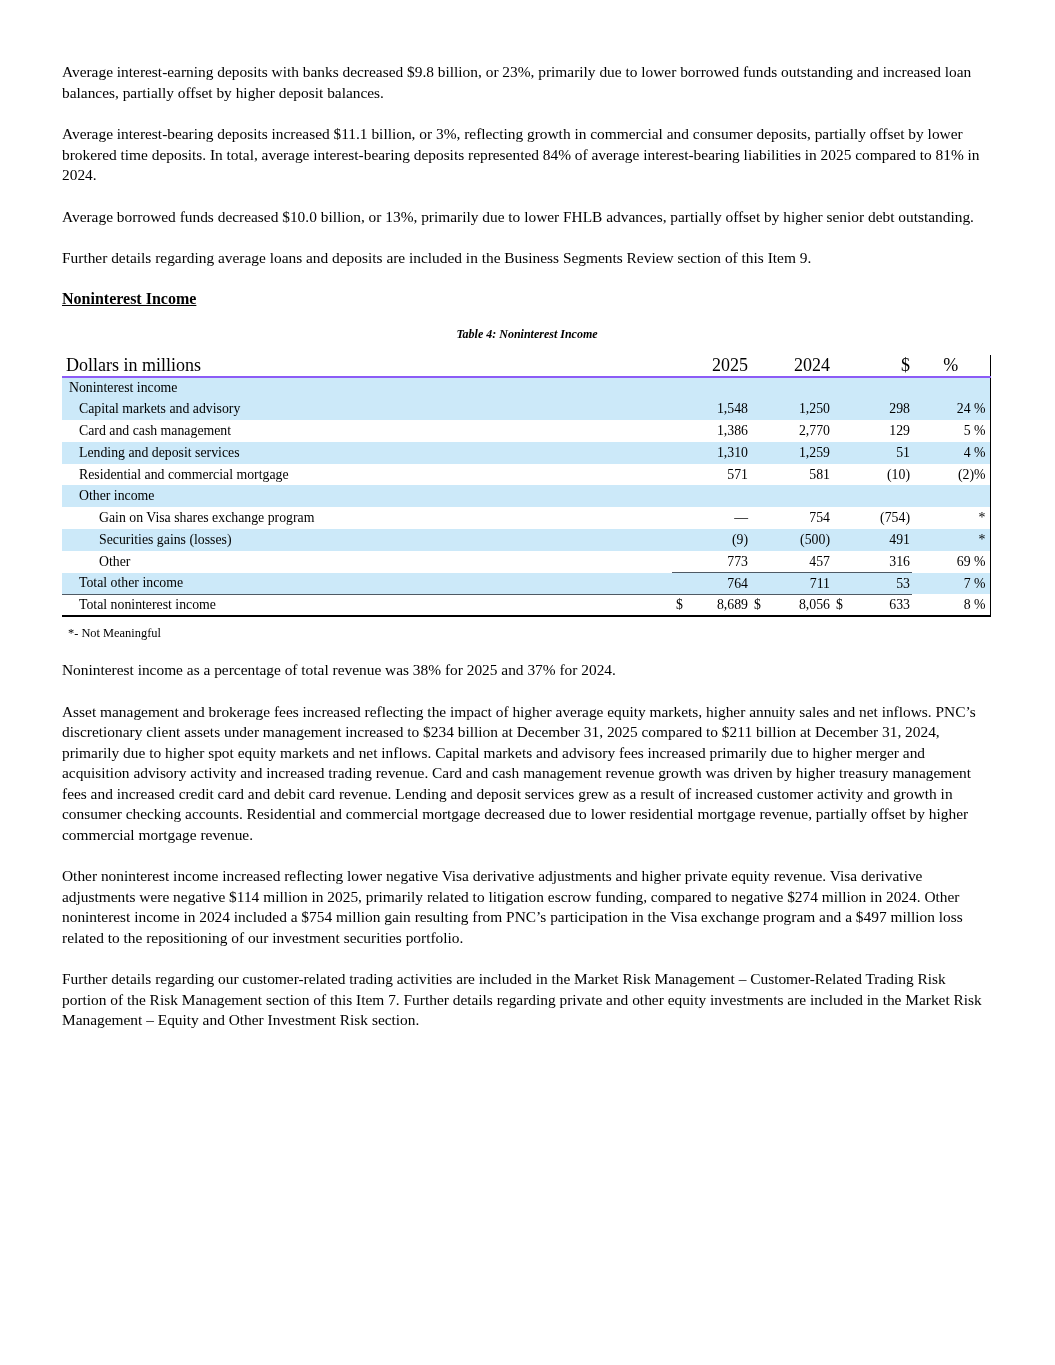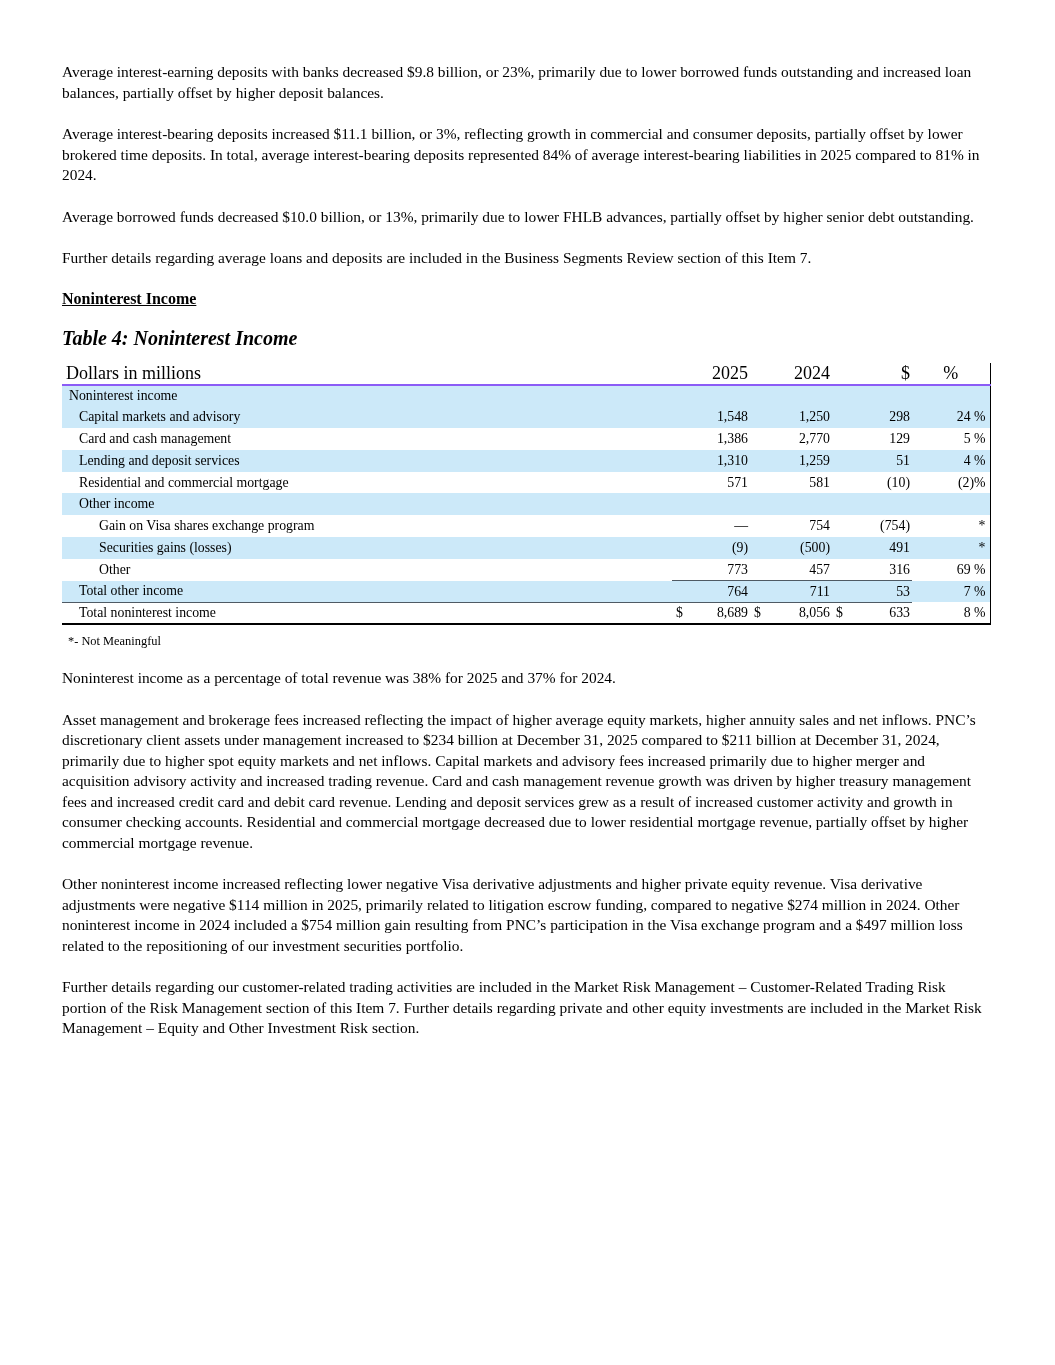--- a/index.html
+++ b/index.html
@@ -18,24 +18,25 @@
     margin-bottom: 21px;
     text-align: left;
   }
   .section-heading {
     font-size: 16px;
     font-weight: bold;
     text-decoration: underline;
     margin: 6px 0 0 0;
   }
   .table-title {
-    font-size: 20px;
+    font-size: 12px;
     font-weight: bold;
     font-style: italic;
     margin: 19px 0 0 0;
+    text-align: center;
   }
   table.fin {
     margin-top: 13px;
     width: 928px;
     border-collapse: collapse;
     table-layout: fixed;
     border-right: 1.5px solid #000;
     border-bottom: 2.5px solid #000;
   }
   table.fin td {
@@ -77,21 +78,21 @@
   .page-footer .form-name { font-style: italic; }
 </style>
 </head>
 <body>
 
 <div class="content">
 
   <p class="para">Average interest-earning deposits with banks decreased $9.8 billion, or 23%, primarily due to lower borrowed funds outstanding and increased loan balances, partially offset by higher deposit balances.</p>
   <p class="para">Average interest-bearing deposits increased $11.1 billion, or 3%, reflecting growth in commercial and consumer deposits, partially offset by lower brokered time deposits. In total, average interest-bearing deposits represented 84% of average interest-bearing liabilities in 2025 compared to 81% in 2024.</p>
   <p class="para">Average borrowed funds decreased $10.0 billion, or 13%, primarily due to lower FHLB advances, partially offset by higher senior debt outstanding.</p>
-  <p class="para">Further details regarding average loans and deposits are included in the Business Segments Review section of this Item 7.</p>
+  <p class="para">Further details regarding average loans and deposits are included in the Business Segments Review section of this Item 9.</p>
 
   <h2 class="section-heading">Noninterest Income</h2>
 
   <h3 class="table-title">Table 4: Noninterest Income</h3>
 
   <table class="fin">
     <colgroup>
       <col style="width:610px">
       <col style="width:14px">
       <col style="width:64px">

